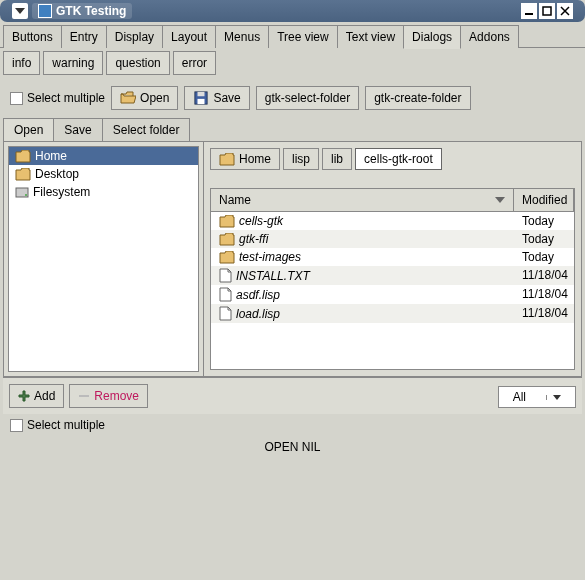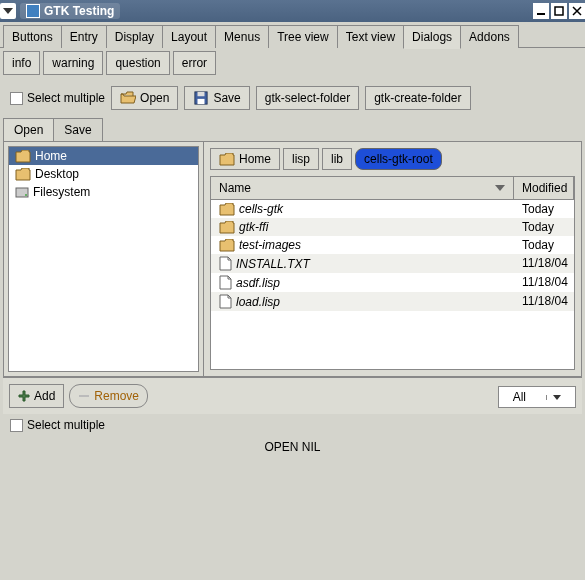--- a/index.html
+++ b/index.html
@@ -1,18 +1,18 @@
 <!DOCTYPE html>
 <html><head>
 <meta charset="utf-8">
 <style>
 * { box-sizing: border-box; margin: 0; padding: 0; font-family: Arial, sans-serif; font-size: 12px; }
 body { background: #d4d4cc; width: 585px; height: 580px; overflow: hidden; }
 
-.titlebar { background: linear-gradient(to bottom, #5a7290, #4a6280); height: 22px; display: flex; align-items: center; padding: 0 0; }
+.titlebar { background: linear-gradient(to bottom, #5a7290, #4a6280); height: 22px; display: flex; align-items: center; padding: 0 12px; border-radius: 7px; }
 .titlebar-menu { width: 16px; height: 16px; background: #fff; border-radius: 2px; margin-right: 4px; display: flex; align-items: center; justify-content: center; cursor: pointer; }
 .titlebar-title-wrap { background: rgba(255,255,255,0.15); border-radius: 3px; padding: 1px 6px; display: flex; align-items: center; gap: 4px; }
 .titlebar-icon { width: 14px; height: 14px; background: #4080c0; border: 1px solid #fff; }
 .titlebar-title { color: #fff; font-weight: bold; font-size: 12px; }
 .titlebar-spacer { flex: 1; }
 .titlebar-btn { width: 16px; height: 16px; background: #fff; margin-left: 2px; display: flex; align-items: center; justify-content: center; cursor: pointer; font-size: 10px; font-weight: bold; }
 
 .tabs-row { display: flex; padding: 3px 14px 0 3px; background: #d4d4cc; }
 .tab { border: 1px solid #888; border-bottom: none; padding: 4px 8px; background: #d4d4cc; margin-right: -1px; cursor: pointer; position: relative; }
 .tab.active { background: #dcdcd4; z-index: 1; border-bottom: 1px solid #dcdcd4; margin-bottom: -1px; }
@@ -32,42 +32,42 @@
 
 .file-area { border: 1px solid #888; margin: 0 3px; background: #dcdcd4; display: flex; height: 236px; }
 .sidebar { width: 200px; border-right: 1px solid #888; }
 .sidebar-list { border: 1px solid #888; margin: 4px; background: #fff; height: calc(100% - 8px); overflow: auto; }
 .sidebar-item { display: flex; align-items: center; gap: 4px; padding: 2px 6px; cursor: pointer; }
 .sidebar-item.selected { background: #4a6a98; color: #fff; }
 
 .main-area { flex: 1; display: flex; flex-direction: column; }
 .breadcrumb { display: flex; gap: 3px; padding: 6px; align-items: center; }
 .breadcrumb-btn { border: 1px solid #888; background: #dcdcd4; padding: 3px 8px; display: flex; align-items: center; gap: 4px; cursor: pointer; }
-.breadcrumb-btn.current { background: #1d4ed8; border-color: #666; border-radius: 8px; }
-
-.file-list-wrap { border: 1px solid #888; margin: 0 6px 6px 6px; background: #fff; flex: 1; display: flex; flex-direction: column; }
+.breadcrumb-btn.current { background: #ffffff; border-color: #666; }
+
+.file-list-wrap { border: 1px solid #888; margin: 12px 6px 6px 6px; background: #fff; flex: 1; display: flex; flex-direction: column; }
 .file-header { display: flex; background: #dcdcd4; border-bottom: 1px solid #888; }
 .file-header-cell { padding: 4px 8px; border-right: 1px solid #888; display: flex; align-items: center; justify-content: space-between; cursor: pointer; }
 .file-header-cell.name { flex: 1; }
 .file-header-cell.mod { width: 60px; }
 .file-rows { flex: 1; overflow: auto; }
 .file-row { display: flex; padding: 2px 0; cursor: pointer; }
 .file-row:nth-child(even) { background: #f0f0ec; }
 .file-row-name { flex: 1; display: flex; align-items: center; gap: 4px; padding: 0 8px; font-style: italic; }
 .file-row-mod { width: 60px; padding: 0 8px; }
 
 .bottom-bar { display: flex; padding: 6px; gap: 5px; align-items: flex-end; border-top: 1px solid #888; margin: 0 3px; background: #dcdcd4; }
 .spacer { flex: 1; }
 .dropdown { border: 1px solid #888; background: #fff; padding: 3px 14px; display: flex; align-items: center; gap: 20px; cursor: pointer; }
 .dropdown-arrow { border-left: 1px solid #888; padding-left: 6px; }
 
 .footer-check { display: flex; align-items: center; gap: 4px; padding: 4px 10px; }
 .status { text-align: center; padding: 4px; }
 
-.btn.disabled { color: #a16207; border-radius: 11px; }
+.btn.disabled { color: #be185d; }
 
 svg { display: block; }
 </style>
 </head>
 <body>
 
 <div class="titlebar">
   <div class="titlebar-menu">
     <svg width="10" height="6" viewBox="0 0 10 6">
         <path d="M0 0 L10 0 L5 6 Z" fill="#333"></path>
@@ -137,20 +137,21 @@
     <span>gtk-select-folder</span>
   </button>
   <button class="btn">
     <span>gtk-create-folder</span>
   </button>
 </div>
 
 <div class="filetabs-row" id="filetabs">
     <div class="filetab active">Open</div>
     <div class="filetab">Save</div>
+    <div class="filetab">Select folder</div>
   </div>
 
 <div class="file-area">
   <div class="sidebar">
     <div class="sidebar-list" id="sidebar-list">
         <div class="sidebar-item selected">
           <span>
             <svg width="16" height="13" viewBox="0 0 16 13">
               <path d="M1 2 L6 2 L7 0 L14 0 L14 2 L15 2 L15 12 L1 12 Z" fill="#e8c070" stroke="#806020"></path>
             </svg>

